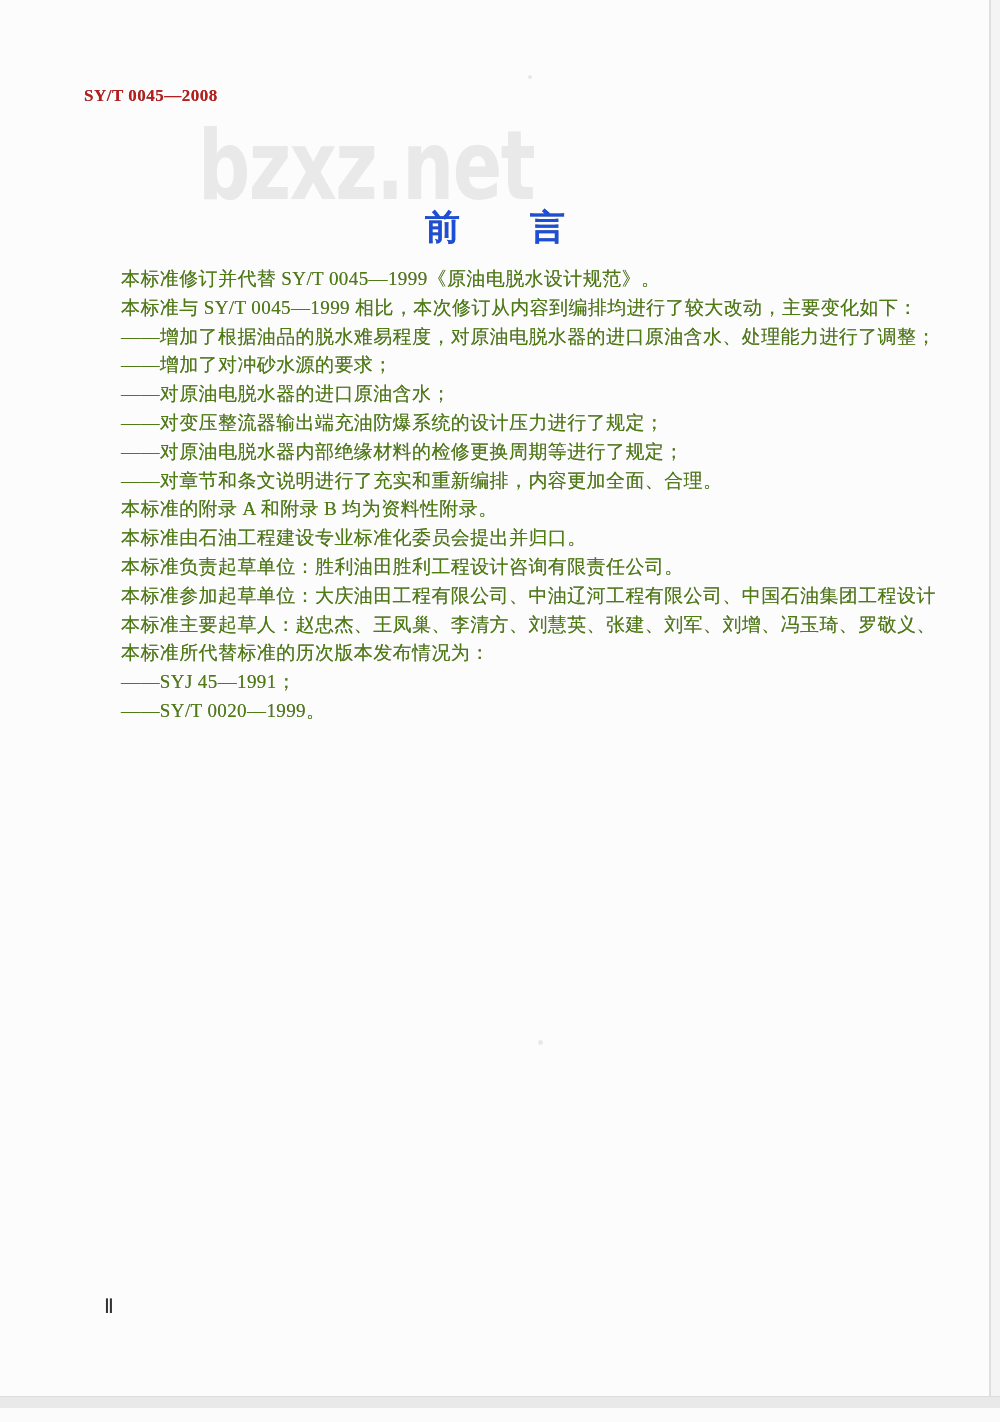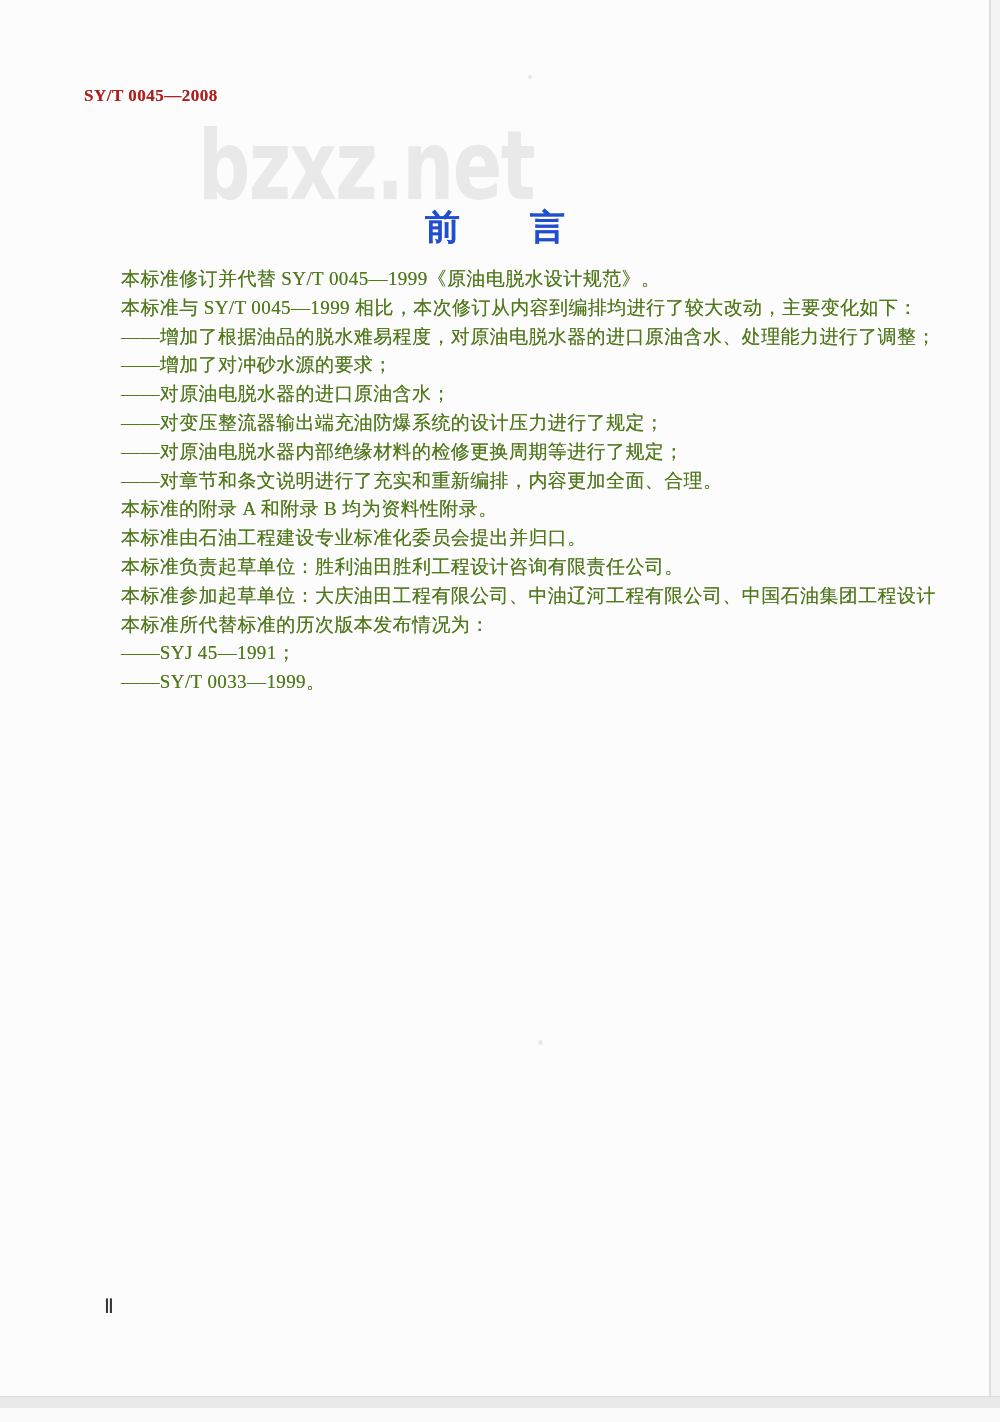--- a/index.html
+++ b/index.html
@@ -137,20 +137,21 @@
       <div class="body-line indent">——增加了根据油品的脱水难易程度，对原油电脱水器的进口原油含水、处理能力进行了调整；</div>
       <div class="body-line indent">——增加了对冲砂水源的要求；</div>
       <div class="body-line indent">——对原油电脱水器的进口原油含水；</div>
       <div class="body-line indent">——对变压整流器输出端充油防爆系统的设计压力进行了规定；</div>
       <div class="body-line indent">——对原油电脱水器内部绝缘材料的检修更换周期等进行了规定；</div>
       <div class="body-line indent">——对章节和条文说明进行了充实和重新编排，内容更加全面、合理。</div>
       <div class="body-line indent">本标准的附录 A 和附录 B 均为资料性附录。</div>
       <div class="body-line indent">本标准由石油工程建设专业标准化委员会提出并归口。</div>
       <div class="body-line indent">本标准负责起草单位：胜利油田胜利工程设计咨询有限责任公司。</div>
       <div class="body-line indent">本标准参加起草单位：大庆油田工程有限公司、中油辽河工程有限公司、中国石油集团工程设计</div>
+      <div class="body-line indent">本标准主要起草人：赵忠杰、王凤巢、李清方、刘慧英、张建、刘军、刘增、冯玉琦、罗敬义、</div>
       <div class="body-line indent">本标准所代替标准的历次版本发布情况为：</div>
       <div class="body-line indent">——SYJ 45—1991；</div>
-      <div class="body-line indent">——SY/T 0033—1999。</div>
+      <div class="body-line indent">——SY/T 0020—1999。</div>
     </div>
 
   <div class="page-number">Ⅱ</div>
 
 </div>
 
 </body></html>

